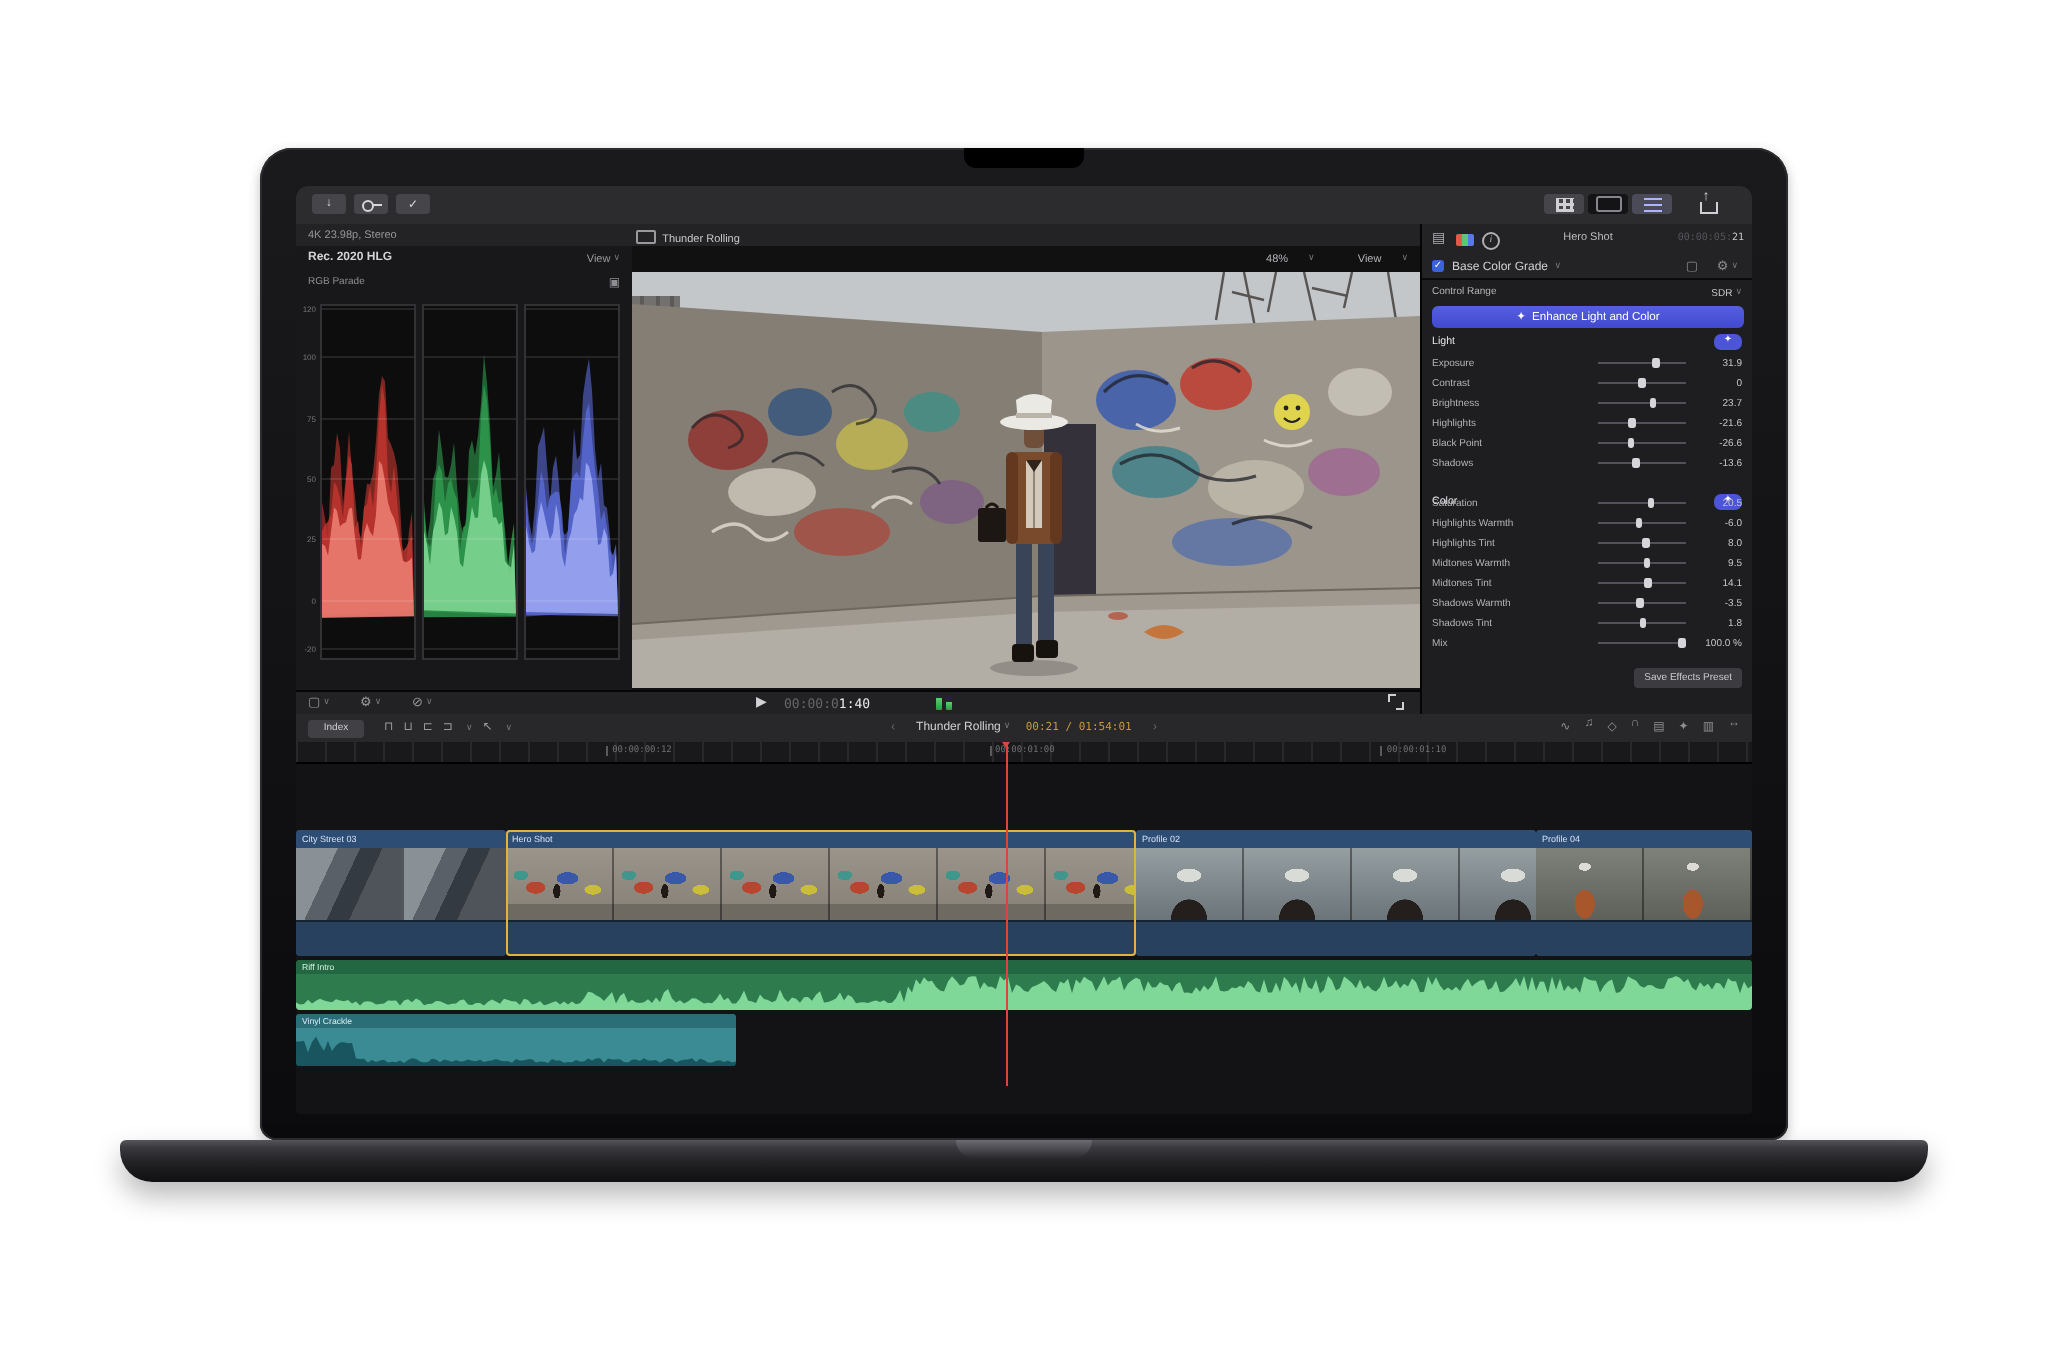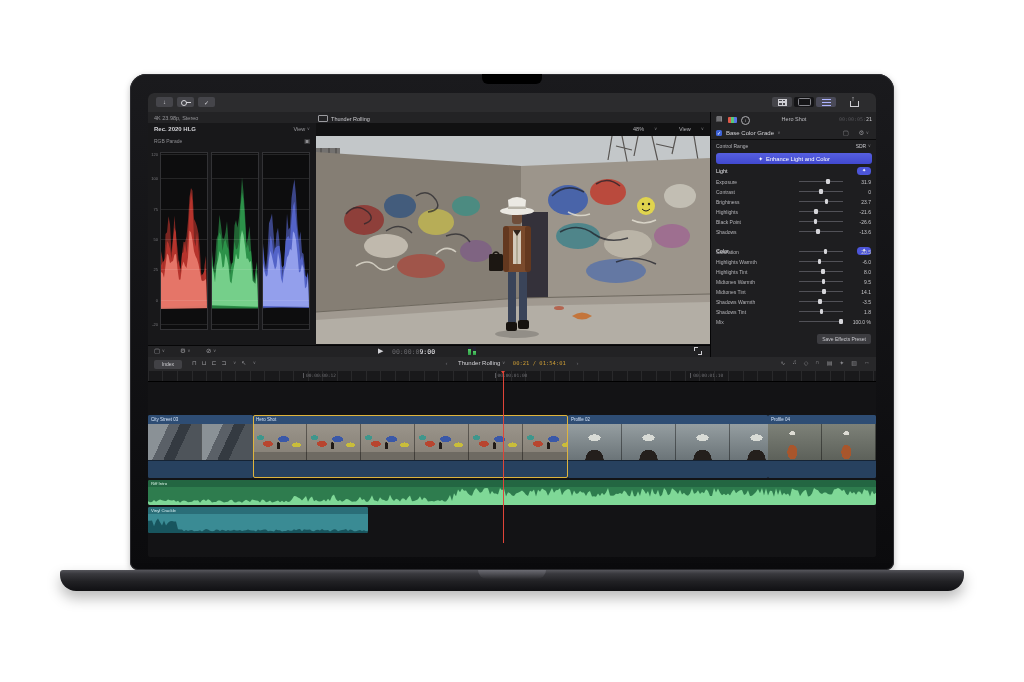--- a/index.html
+++ b/index.html
@@ -297,21 +297,21 @@
           <path d="M192,64 q9,-6 18,0 l-1,11 h-16 Z" fill="#ebe9e3"></path>
           <ellipse cx="201" cy="75" rx="17" ry="4" fill="#ebe9e3"></ellipse>
           <rect x="192" y="70.5" width="18" height="2.5" fill="#b9b5aa"></rect>
         </g>
         <path d="M256,180 q10,-7 20,0 q-10,7 -20,0 Z" fill="#c76b28" opacity=".85"></path>
         <ellipse cx="243" cy="172" rx="5" ry="2" fill="#b5462c" opacity=".7"></ellipse>
       </svg>
     </div>
     <div class="transport">
       <span class="play">▶</span>
-      <span class="tcode"><span>00:00:0</span><b>9:00</b></span>
+      <span class="tcode"><span>00:00:0</span><b>1:40</b></span>
       <span class="meter" style="left:152px;">
           <i style="height:70%;"></i>
         </span>
       <span class="meter" style="left:157px;">
           <i style="height:55%;"></i>
         </span>
       <span class="fs-ic"></span>
     </div>
 
     <div class="inspector">

